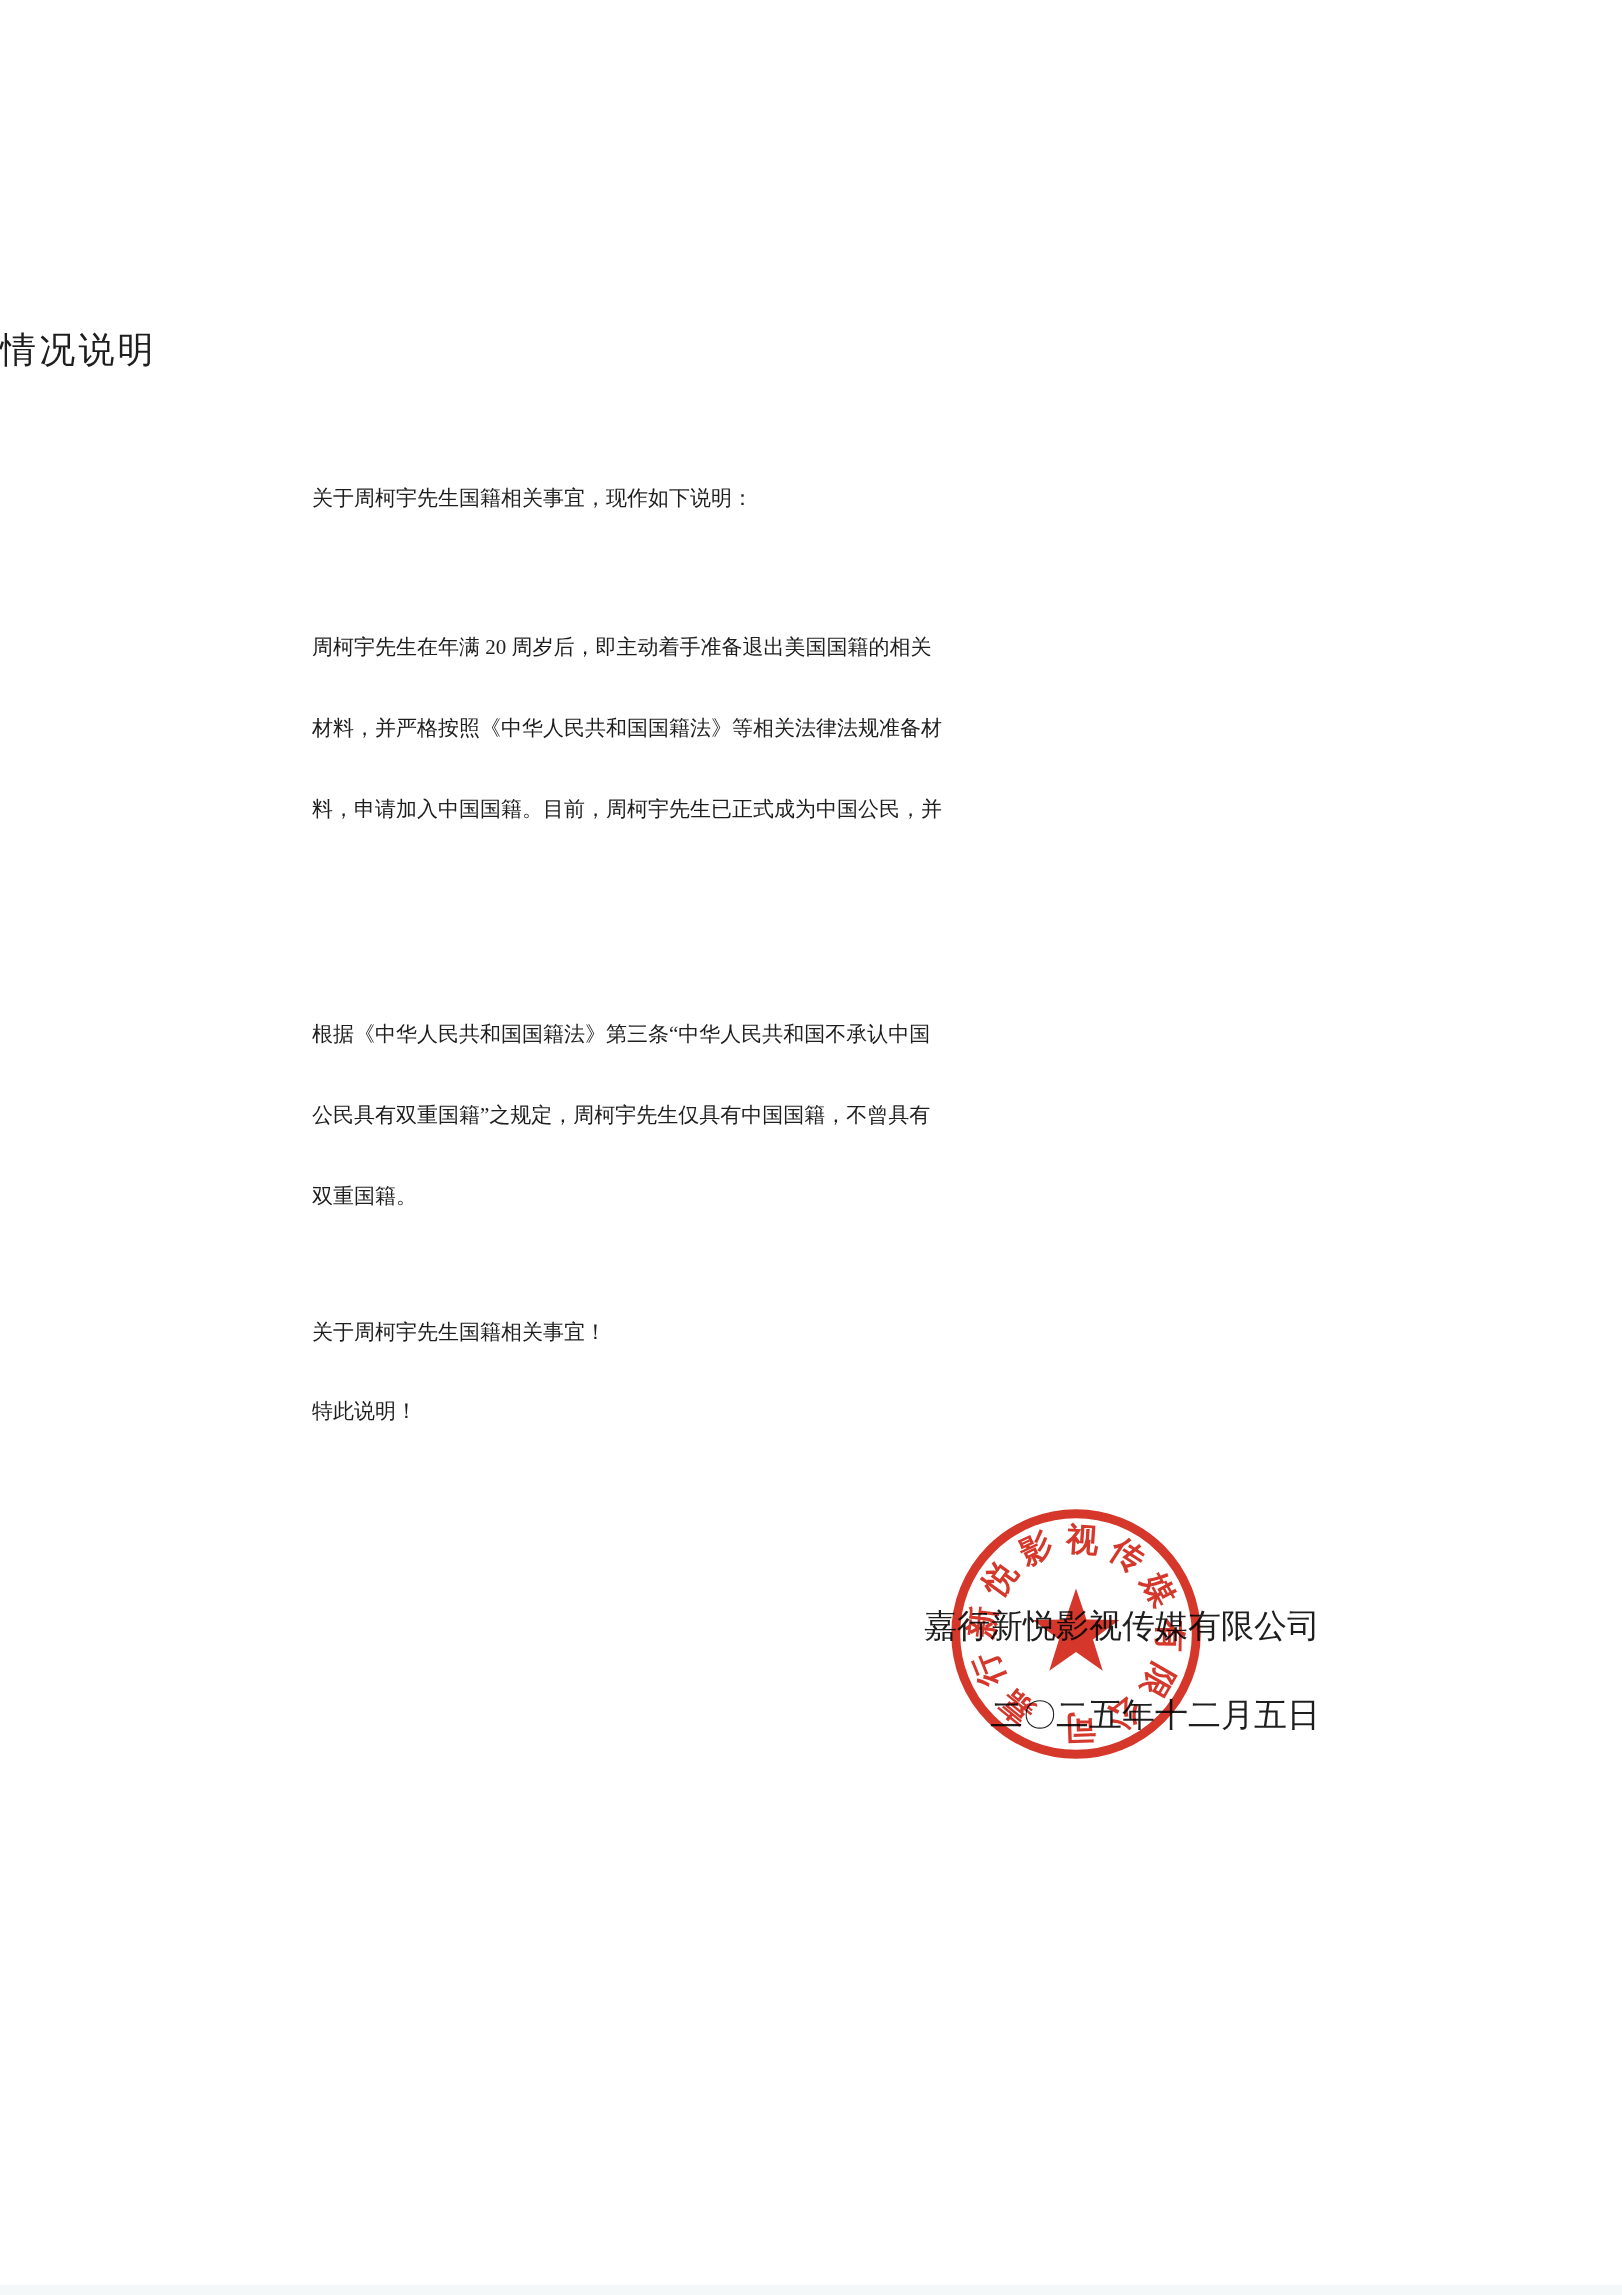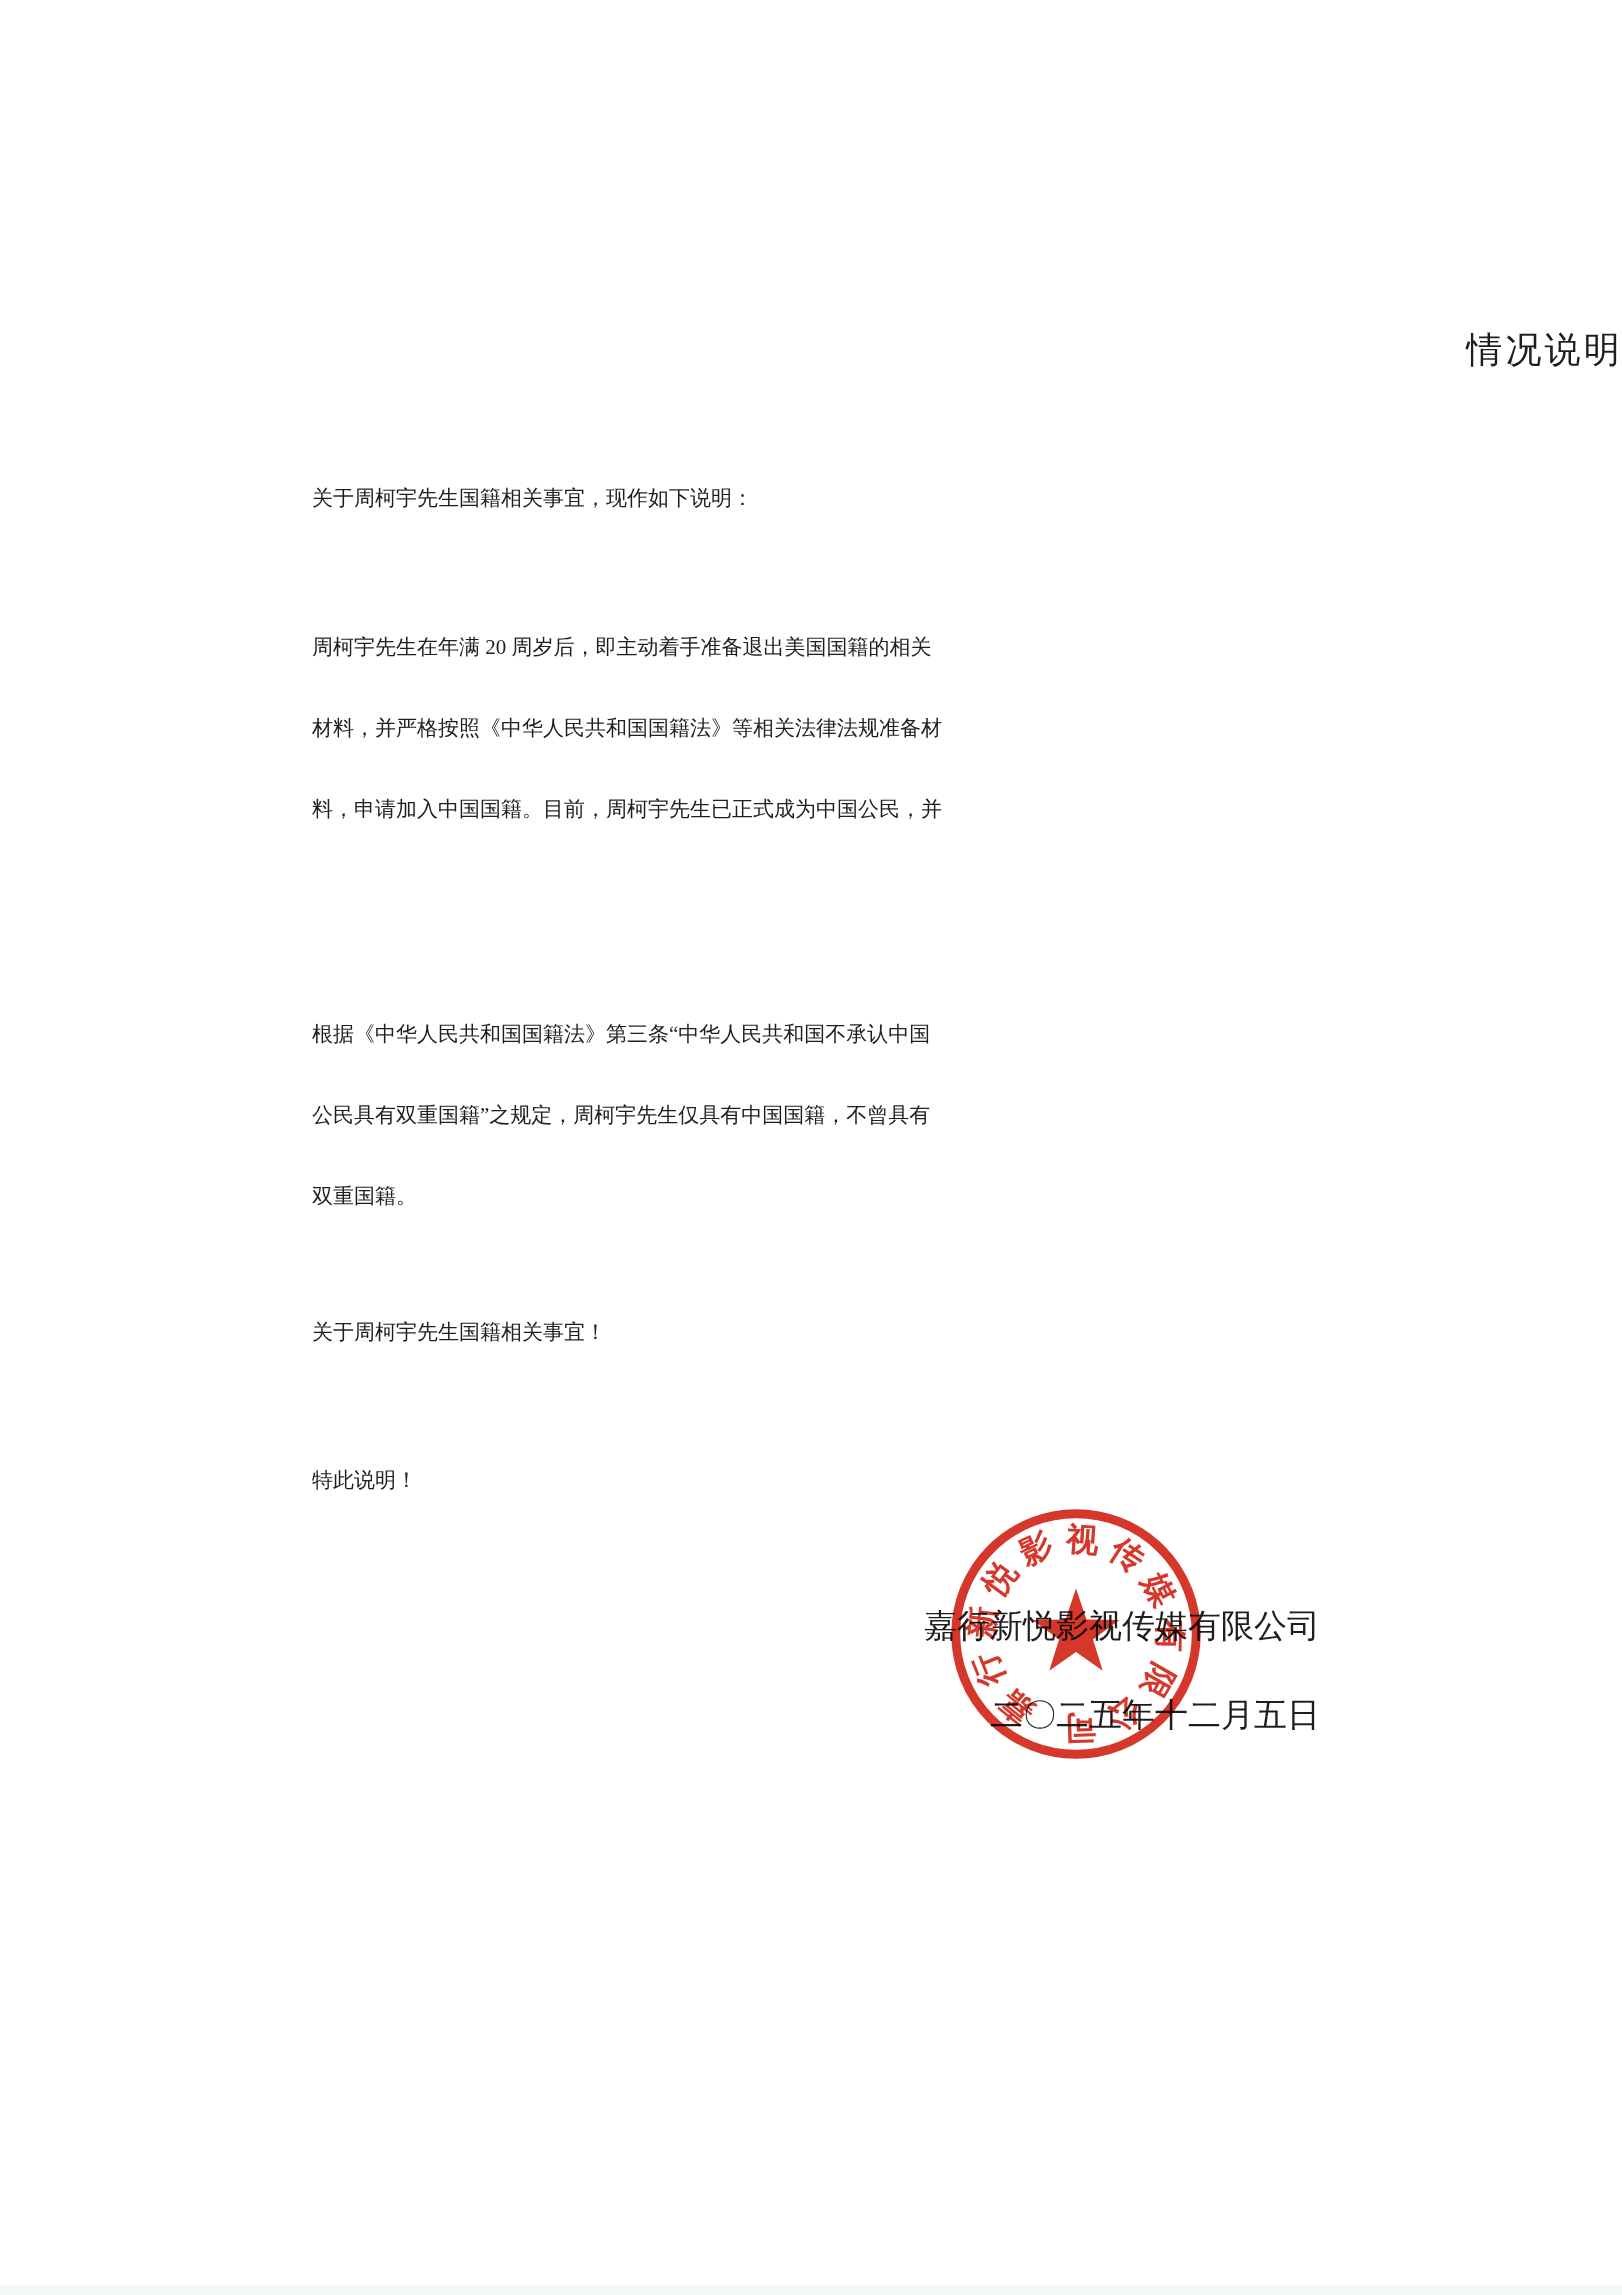--- a/index.html
+++ b/index.html
@@ -10,21 +10,21 @@
     margin: 0 auto;
     background: #ffffff;
     overflow: hidden;
     font-family: "Liberation Serif", "DejaVu Serif", serif;
     color: #1e1e1e;
   }
   .doc-title {
     position: absolute;
     left: 0; right: 0;
     top: 326px;
-    text-align: right;
+    text-align: left;
     font-size: 36px;
     letter-spacing: 3.2px;
     white-space: pre;
   }
   .body-line {
     position: absolute;
     left: 312px;
     width: 1006px;
     height: 42px;
     font-size: 21px;
@@ -69,21 +69,21 @@
   <div class="body-line" style="top:626px">周柯宇先生在年满 20 周岁后，即主动着手准备退出美国国籍的相关</div>
   <div class="body-line" style="top:707px">材料，并严格按照《中华人民共和国国籍法》等相关法律法规准备材</div>
   <div class="body-line" style="top:788px">料，申请加入中国国籍。目前，周柯宇先生已正式成为中国公民，并</div>
 
   <div class="body-line" style="top:1013px">根据《中华人民共和国国籍法》第三条“中华人民共和国不承认中国</div>
   <div class="body-line" style="top:1094px">公民具有双重国籍”之规定，周柯宇先生仅具有中国国籍，不曾具有</div>
   <div class="body-line" style="top:1175px">双重国籍。</div>
 
   <div class="body-line" style="top:1311px">关于周柯宇先生国籍相关事宜！</div>
 
-  <div class="body-line" style="top:1459px">特此说明！</div>
+  <div class="body-line" style="top:1390px">特此说明！</div>
 
   <div class="sig-line" style="top:1605px">嘉行新悦影视传媒有限公司</div>
   <div class="sig-line" style="top:1694px">二〇二五年十二月五日</div>
 
   <div class="seal">
     <svg viewBox="0 0 320 320">
       <circle cx="160" cy="160" r="148" fill="none" stroke-width="11" stroke="#d2271b"></circle>
       <polygon id="seal-star" points="160.0,104.0 172.9,142.2 213.3,142.7 180.9,166.8 192.9,205.3 160.0,182.0 127.1,205.3 139.1,166.8 106.7,142.7 147.1,142.2" fill="#d2271b"></polygon>
       <g id="seal-ring-text" font-size="40" font-weight="bold" text-anchor="middle" font-family="Liberation Serif, DejaVu Serif, serif" fill="#d2271b">
           <text transform="translate(87.0 250.1) rotate(-141)" dominant-baseline="central">嘉</text>

